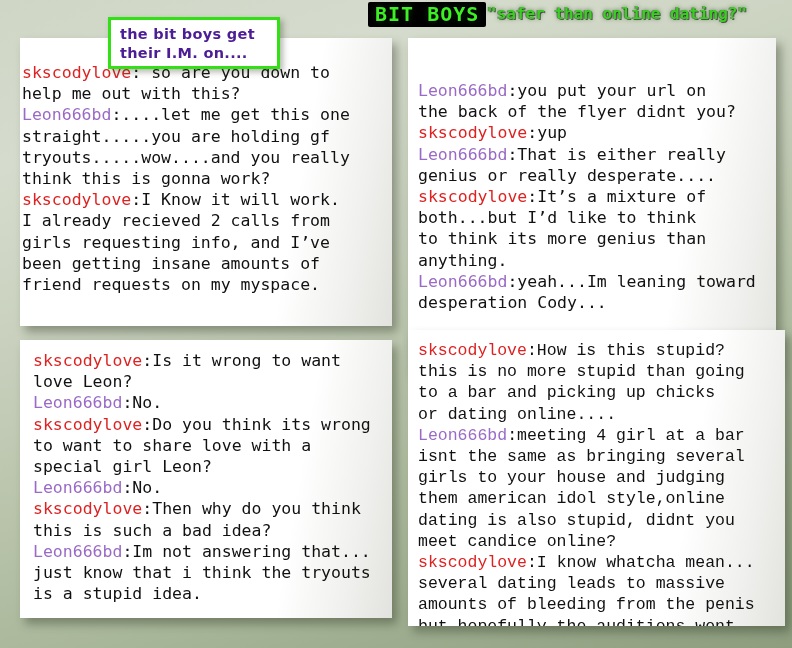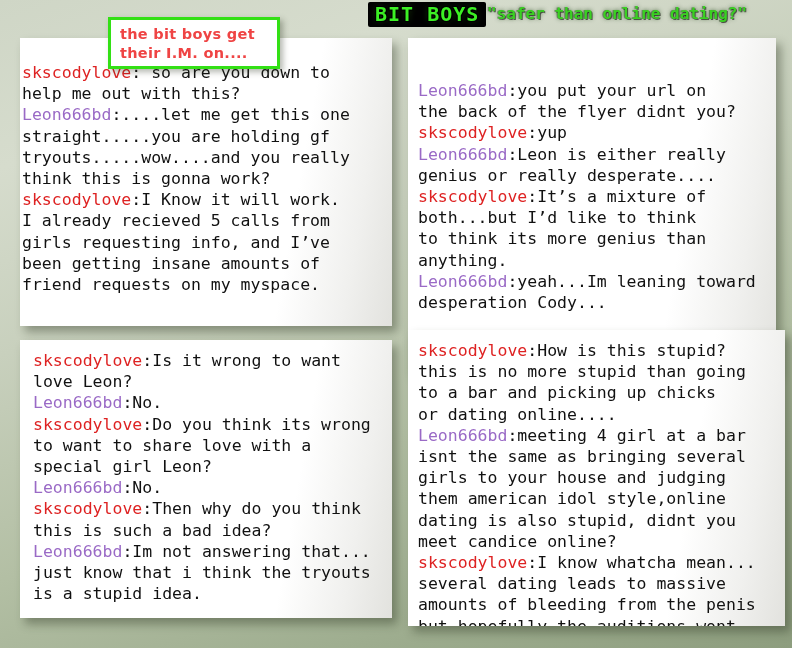--- a/index.html
+++ b/index.html
@@ -85,40 +85,40 @@
   }
   .who-a { color: #de2222; }
   .who-b { color: #9a6ac6; }
   #panel1 { left: 20px;  top: 38px;  width: 372px; height: 288px; }
   #panel2 { left: 408px; top: 38px;  width: 368px; height: 334px; }
   #panel3 { left: 20px;  top: 340px; width: 372px; height: 278px; }
   #panel4 { left: 408px; top: 330px; width: 377px; height: 296px; }
   #panel1 .lines { padding: 24px 10px 8px 2px; }
   #panel2 .lines { padding: 42px 8px 8px 10px; }
   #panel3 .lines { padding: 10px 8px 8px 13px; }
-  #panel4 .lines { padding: 10px 6px 8px 10px; }
+  #panel4 .lines { padding: 10px 6px 8px 10px; font-family: Liberation Mono, monospace; }
   
   #caption {
     position: absolute;
     left: 108px;
     top: 17px;
     width: 172px;
     height: 52px;
     background: #ffffff;
     border: 3px solid #33e015;
     box-sizing: border-box;
     z-index: 8;
     box-shadow: 3px 3px 6px rgba(40,50,30,0.35);
   }
   #caption .captxt {
     font-family: "DejaVu Sans", sans-serif;
     font-size: 14.5px;
     line-height: 19px;
     font-weight: bold;
-    color: #ef4444;
+    color: #4c1d95;
     padding: 5px 0 0 9px;
     white-space: pre-wrap;
     letter-spacing: 0.3px;
   }
 </style>
 </head>
 <body>
 
 <div id="comic">
 
@@ -128,32 +128,32 @@
   </div>
 
   <div class="panel" id="panel1">
     <div class="lines"><span class="who-a">skscodylove</span><span>: so are you down to
 help me out with this?
 </span><span class="who-b">Leon666bd</span><span>:....let me get this one
 straight.....you are holding gf
 tryouts.....wow....and you really
 think this is gonna work?
 </span><span class="who-a">skscodylove</span><span>:I Know it will work.
-I already recieved 5 calls from
+I already recieved 2 calls from
 girls requesting info, and I’ve
 been getting insane amounts of
 friend requests on my myspace.
 </span></div>
   </div>
 
   <div class="panel" id="panel2">
     <div class="lines"><span class="who-b">Leon666bd</span><span>:you put your url on
 the back of the flyer didnt you?
 </span><span class="who-a">skscodylove</span><span>:yup
-</span><span class="who-b">Leon666bd</span><span>:Leon is either really
+</span><span class="who-b">Leon666bd</span><span>:That is either really
 genius or really desperate....
 </span><span class="who-a">skscodylove</span><span>:It’s a mixture of
 both...but I’d like to think
 to think its more genius than
 anything.
 </span><span class="who-b">Leon666bd</span><span>:yeah...Im leaning toward
 desperation Cody...
 </span></div>
   </div>
 

